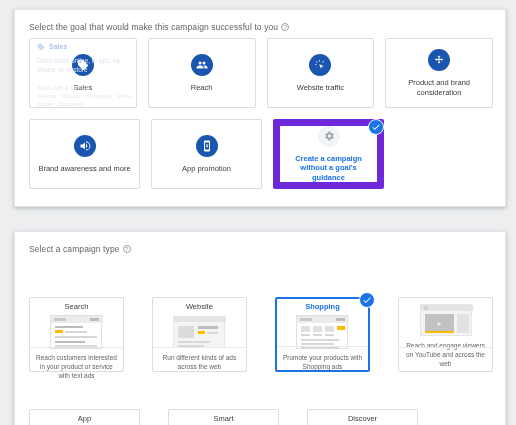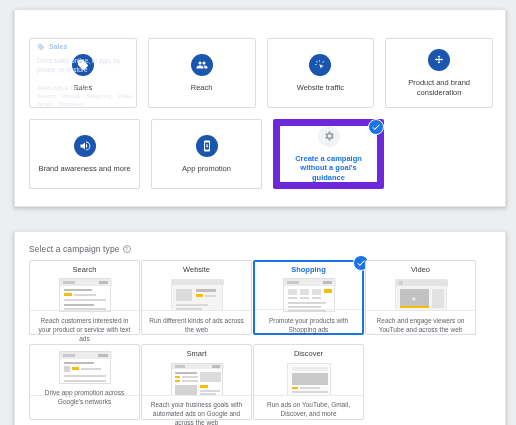--- a/index.html
+++ b/index.html
@@ -90,21 +90,21 @@
     position:absolute;left:5px;top:17px;width:100px;
     font-size:6.5px;line-height:1.35;color:#dde4ee;
   }
   .ghost .g-foot{
     position:absolute;left:5px;top:44px;width:104px;
     font-size:6px;line-height:1.35;color:#e3e8f0;
   }
 
   
   .type-grid{position:absolute;left:14px;top:28px;width:464px;}
-  .type-row{display:flex;gap:1px;margin-bottom:9px;}
+  .type-row{display:flex;gap:28px;margin-bottom:9px;margin-top:37px;}
   .type-tile{
     position:relative;
     width:111px;
     border:1px solid #dadce0;border-radius:2px;
     background:#fff;box-sizing:border-box;
     cursor:pointer;
     padding:4px 0 0 0;
   }
   .type-tile.r1{height:75px;}
   .type-tile.r2{height:76px;}
@@ -135,20 +135,23 @@
   .blk{position:absolute;background:#e0e0e0;}
   .blk.dk{background:#bdbdbd;}
 </style>
 </head>
 <body>
 
 <div class="page">
 
   <div class="card" id="goals-card">
 
+    <div class="section-head">
+      <span>Select the goal that would make this campaign successful to you</span><span class="help-icon"></span>
+    </div>
 
     <div class="goal-grid">
 
       <div class="goal-row">
 
         <div class="goal-tile">
           <div class="ghost">
             <svg class="g-tag" viewBox="0 0 24 24" width="9" height="9" style="left:5px;top:3px;position:absolute;">
               <path fill="#c9d9f0" d="M21.4 11.6l-9-9A2 2 0 0 0 11 2H4a2 2 0 0 0-2 2v7c0 .5.2 1 .6 1.4l9 9a2 2 0 0 0 2.8 0l7-7a2 2 0 0 0 0-2.8zM6.5 8A1.5 1.5 0 1 1 8 6.5 1.5 1.5 0 0 1 6.5 8z"></path>
             </svg>
@@ -301,41 +304,41 @@
               <div class="bar" style="left:4px;top:23px;width:38px;height:2px;"></div>
               <div class="bar" style="left:4px;top:27px;width:33px;height:2px;"></div>
               <div class="bar" style="left:4px;top:31px;width:38px;height:2px;"></div>
             </div>
           </div>
           <div class="tsep"></div>
           <div class="type-desc">Promote your products with Shopping ads</div>
         </div>
 
         <div class="type-tile r1">
-          <div class="type-title">Video</div>
           <div class="thumb-wrap">
             <div class="mock" style="width:52px;height:32px;background:#f4f4f4;border-color:#e6e6e6;">
               <div class="bar lt" style="left:0;top:0;width:52px;height:6px;background:#e4e4e4;"></div>
               <div class="blk" style="left:3px;top:1px;width:4px;height:4px;background:#d0d0d0;"></div>
               <div class="blk" style="left:4px;top:9px;width:29px;height:19px;background:#c2c2c2;"></div>
               <div class="bar yl" style="left:4px;top:26px;width:29px;height:2px;"></div>
               <div class="blk" style="left:36px;top:9px;width:12px;height:19px;background:#e2e2e2;"></div>
               <svg style="position:absolute;left:14px;top:15px;" viewBox="0 0 24 24" width="8" height="8">
                 <path fill="#efefef" d="M8 5v14l11-7z"></path>
               </svg>
             </div>
           </div>
           <div class="tsep"></div>
           <div class="type-desc">Reach and engage viewers on YouTube and across the web</div>
         </div>
       </div>
 
       <div class="type-row">
 
         <div class="type-tile r2">
+          <div class="type-title">App</div>
           <div class="thumb-wrap">
             <div class="mock" style="width:52px;height:33px;">
               <div class="bar lt" style="left:0;top:0;width:52px;height:7px;"></div>
               <div class="blk" style="left:3px;top:2px;width:12px;height:3px;background:#c9c9c9;"></div>
               <div class="blk dk" style="left:38px;top:2px;width:10px;height:3px;"></div>
               <div class="bar dk" style="left:4px;top:10px;width:30px;height:2px;"></div>
               <div class="blk" style="left:4px;top:14px;width:6px;height:6px;background:#d4d4d4;"></div>
               <div class="bar yl" style="left:12px;top:15px;width:7px;height:3px;"></div>
               <div class="bar" style="left:21px;top:16px;width:20px;height:2px;"></div>
               <div class="bar" style="left:4px;top:23px;width:42px;height:2px;"></div>

